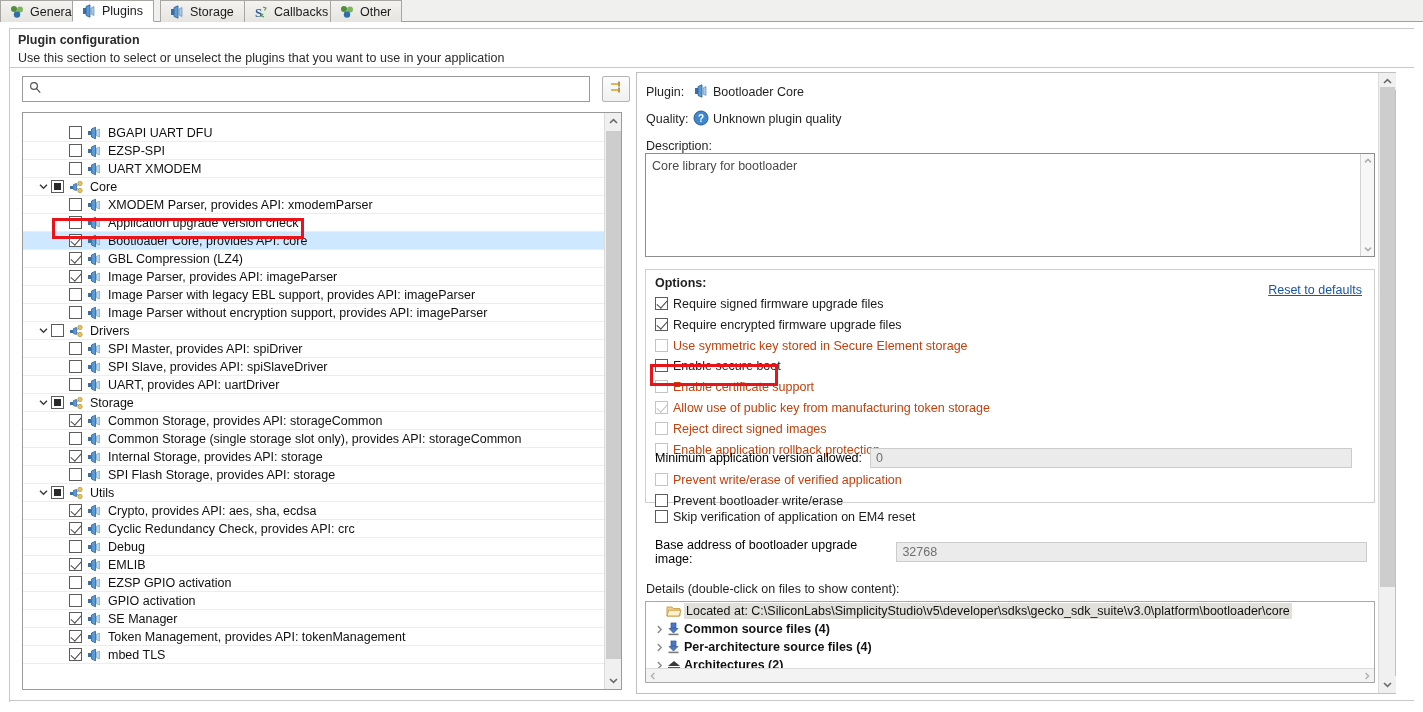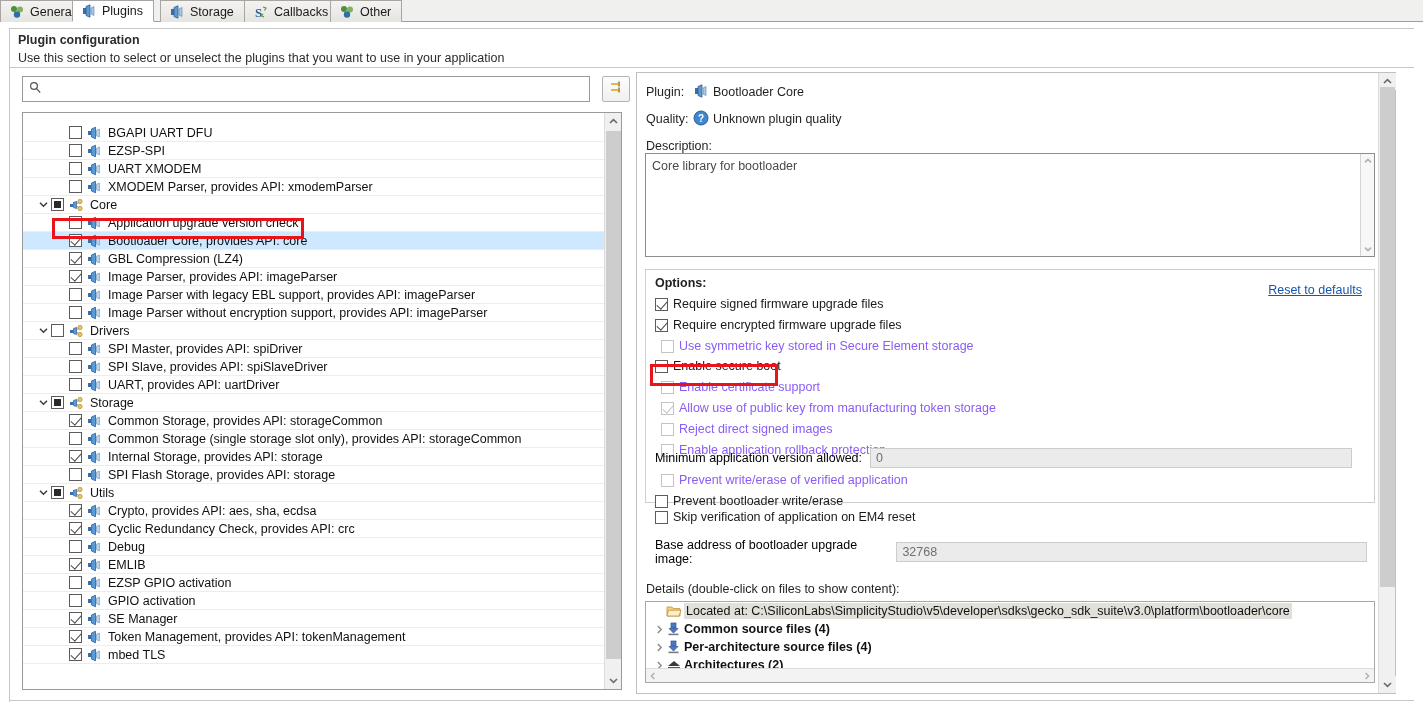--- a/index.html
+++ b/index.html
@@ -155,32 +155,32 @@
     position:absolute; right:0; top:0; width:14px; height:100%;
     background:#f7f7f7; border-left:1px solid #d4d4d4;
   }
   .descsb .a { position:absolute; left:0; width:14px; height:14px; display:flex; align-items:center; justify-content:center; }
 
   .optbox {
     position:absolute; left: 8px; top: 196px; width: 730px; height: 234px;
     background:#ffffff; border:1px solid #cfcfcf;
   }
   .optrow {
-    position:absolute; left: 9px; display:flex; align-items:flex-end;
+    position:absolute; left: 9px; display:flex; align-items:flex-start;
     font-size: 12.5px; color:#1a1a1a; white-space:nowrap;
   }
   .optrow .ocb {
     width:13px; height:13px; flex:0 0 13px; margin-right:5px;
     border:1px solid #5c5c5c; background:#fff; position:relative;
   }
   .optrow .ocb.checked::after {
     content:""; position:absolute; left:3px; top:0px; width:5px; height:9px;
     border: solid #4a4a4a; border-width: 0 1.6px 1.6px 0; transform: rotate(42deg);
   }
-  .optrow.dis { color:#8b5cf6;margin-left:6px; }
+  .optrow.dis { color:#c2410c; }
   .optrow.dis .ocb { border-color:#c4c4c4; }
   .optrow.dis .ocb.checked::after { border-color:#c4c4c4; }
 
   .fieldrow { position:absolute; left:9px; display:flex; align-items:center; font-size:12.5px; }
   .fieldrow .flab { color:#000000; }
   .fieldrow .finput {
     height: 20px; background:#ebebeb; border:1px solid #cccccc;
     color:#6f6f6f; font-size:12.5px; display:flex; align-items:center;
     padding-left:5px;
   }
@@ -335,46 +335,46 @@
           <div style="width: 46px; flex: 0 0 46px;"></div>
           <div class="cbx"></div>
           <div class="plugicon"><svg width="17" height="14" viewBox="0 0 17 14">
               <rect x="1" y="5" width="3" height="4" fill="#3b6ea5"></rect>
               <path d="M4.5 3 L8.5 1.2 L8.5 12.8 L4.5 11 Z" fill="#5b9bd5" stroke="#2f5e93" stroke-width="0.8"></path>
               <path d="M9.5 4.2 L12.5 3 L12.5 11 L9.5 9.8 Z" fill="#b9d4ee" stroke="#6b93bb" stroke-width="0.6"></path>
             </svg></div>
           <span class="tlabel2">UART XMODEM</span>
         </div>
         <div class="trow">
-          <div style="width: 46px; flex: 0 0 46px;"></div>
-          <div class="cbx"></div>
-          <div class="plugicon"><svg width="17" height="14" viewBox="0 0 17 14">
-              <rect x="1" y="5" width="3" height="4" fill="#3b6ea5"></rect>
-              <path d="M4.5 3 L8.5 1.2 L8.5 12.8 L4.5 11 Z" fill="#5b9bd5" stroke="#2f5e93" stroke-width="0.8"></path>
-              <path d="M9.5 4.2 L12.5 3 L12.5 11 L9.5 9.8 Z" fill="#b9d4ee" stroke="#6b93bb" stroke-width="0.6"></path>
-            </svg></div>
-          <span class="tlabel2">XMODEM Parser, provides API: xmodemParser</span>
-        </div>
-        <div class="trow">
           <div style="width: 12px; flex: 0 0 12px;"></div>
           <div class="twist">
             <svg width="9" height="7" viewBox="0 0 9 7">
               <path d="M1 1.8 L4.5 5.2 L8 1.8" fill="none" stroke="#3b3b3b" stroke-width="1.5"></path>
             </svg>
           </div>
           <div class="cbx part"></div>
           <div class="plugicon"><svg width="17" height="14" viewBox="0 0 17 14">
               <rect x="1" y="6" width="3" height="3" fill="#3b6ea5"></rect>
               <path d="M4.5 4.5 L7.5 3.4 L7.5 10.6 L4.5 9.5 Z" fill="#5b9bd5" stroke="#2f5e93" stroke-width="0.7"></path>
               <circle cx="11" cy="3.5" r="2.2" fill="#e8c45a" stroke="#a8862a" stroke-width="0.6"></circle>
               <circle cx="11" cy="10.5" r="2.2" fill="#e8c45a" stroke="#a8862a" stroke-width="0.6"></circle>
               <path d="M8 6 L9.5 4" stroke="#8a8a8a" stroke-width="0.8" fill="none"></path>
               <path d="M8 8 L9.5 10" stroke="#8a8a8a" stroke-width="0.8" fill="none"></path>
             </svg></div>
           <span class="tlabel2">Core</span>
+        </div>
+        <div class="trow">
+          <div style="width: 46px; flex: 0 0 46px;"></div>
+          <div class="cbx"></div>
+          <div class="plugicon"><svg width="17" height="14" viewBox="0 0 17 14">
+              <rect x="1" y="5" width="3" height="4" fill="#3b6ea5"></rect>
+              <path d="M4.5 3 L8.5 1.2 L8.5 12.8 L4.5 11 Z" fill="#5b9bd5" stroke="#2f5e93" stroke-width="0.8"></path>
+              <path d="M9.5 4.2 L12.5 3 L12.5 11 L9.5 9.8 Z" fill="#b9d4ee" stroke="#6b93bb" stroke-width="0.6"></path>
+            </svg></div>
+          <span class="tlabel2">XMODEM Parser, provides API: xmodemParser</span>
         </div>
         <div class="trow">
           <div style="width: 46px; flex: 0 0 46px;"></div>
           <div class="cbx"></div>
           <div class="plugicon"><svg width="17" height="14" viewBox="0 0 17 14">
               <rect x="1" y="5" width="3" height="4" fill="#3b6ea5"></rect>
               <path d="M4.5 3 L8.5 1.2 L8.5 12.8 L4.5 11 Z" fill="#5b9bd5" stroke="#2f5e93" stroke-width="0.8"></path>
               <path d="M9.5 4.2 L12.5 3 L12.5 11 L9.5 9.8 Z" fill="#b9d4ee" stroke="#6b93bb" stroke-width="0.6"></path>
             </svg></div>
           <span class="tlabel2">Application upgrade version check</span>

